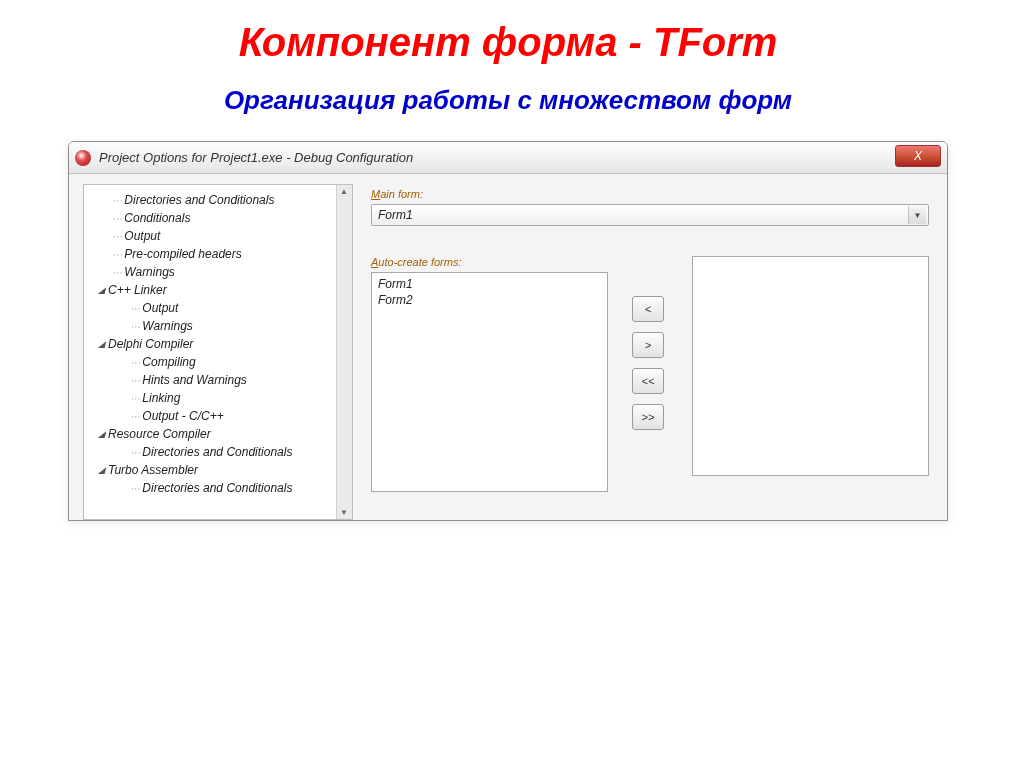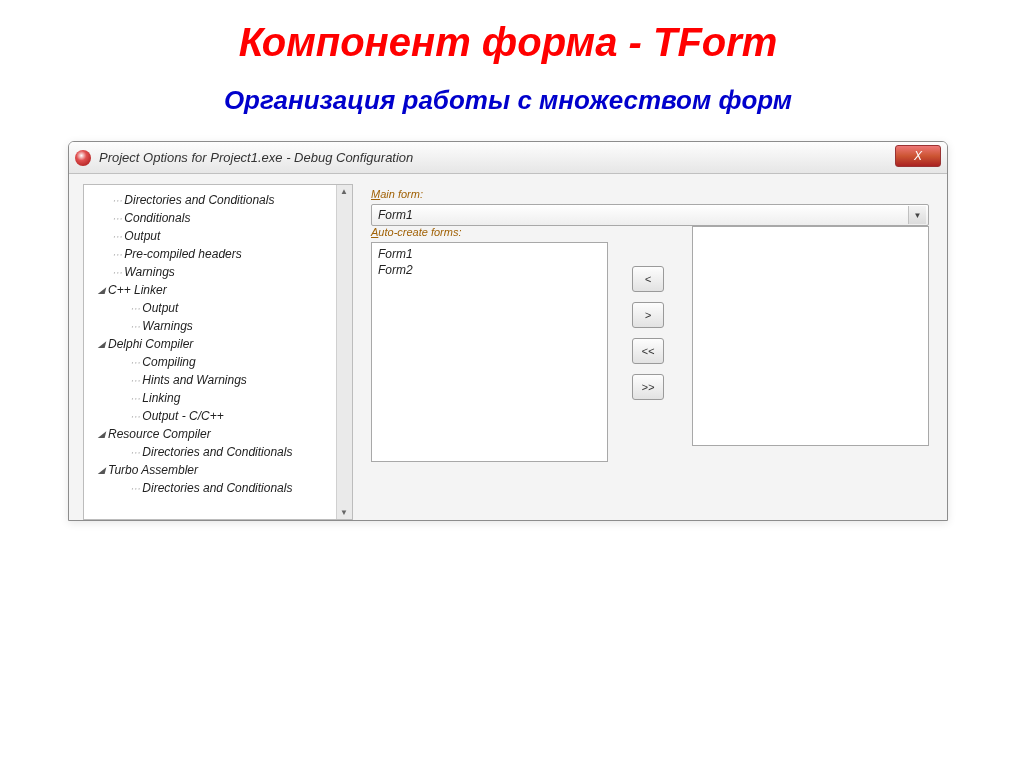--- a/index.html
+++ b/index.html
@@ -177,21 +177,21 @@
   .dropdown .dd-arrow {
     position: absolute; right: 2px; top: 1px;
     width: 18px; height: 18px;
     background: linear-gradient(#f4f4f4,#dcdcdc);
     border-left: 1px solid #c0c0c0;
     display: flex; align-items: center; justify-content: center;
     font-size: 8px; color: #444;
   }
   .lists-row {
     display: flex;
-    margin-top: 0;
+    margin-top: 30px;
     gap: 24px;
   }
   .list-col { flex: 1; }
   .listbox {
     width: 100%;
     height: 220px;
     background: #fff;
     border: 1px solid #a8a8a8;
     padding: 4px 6px;
     font-size: 12px;

